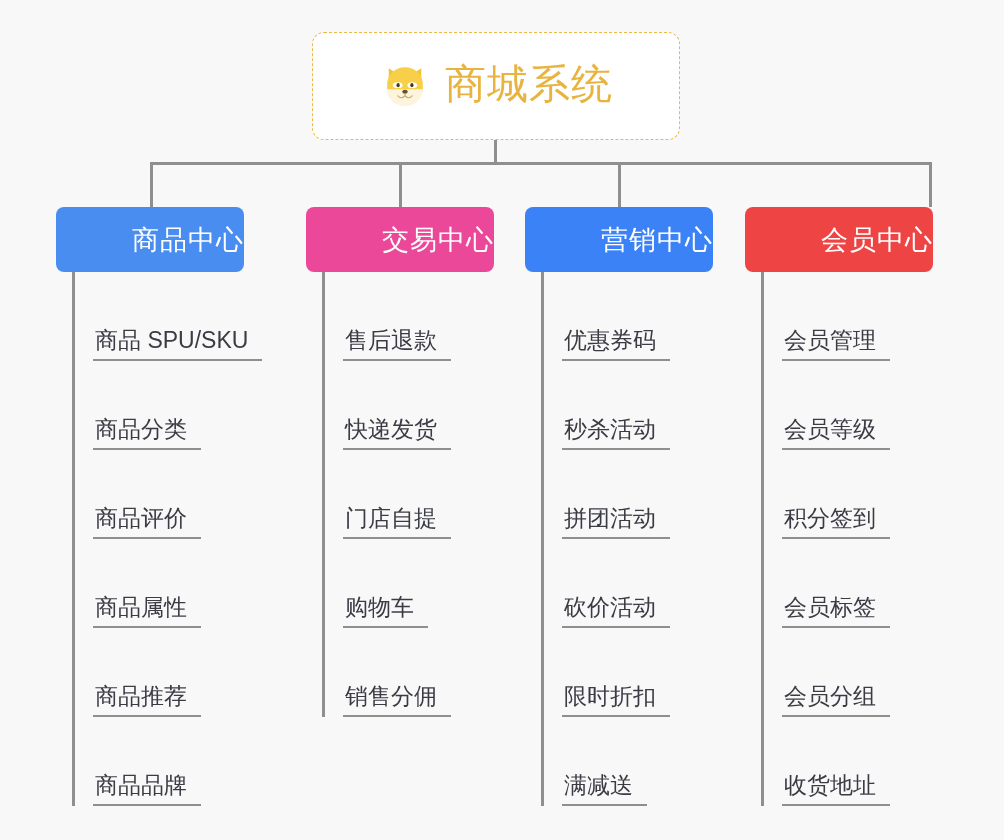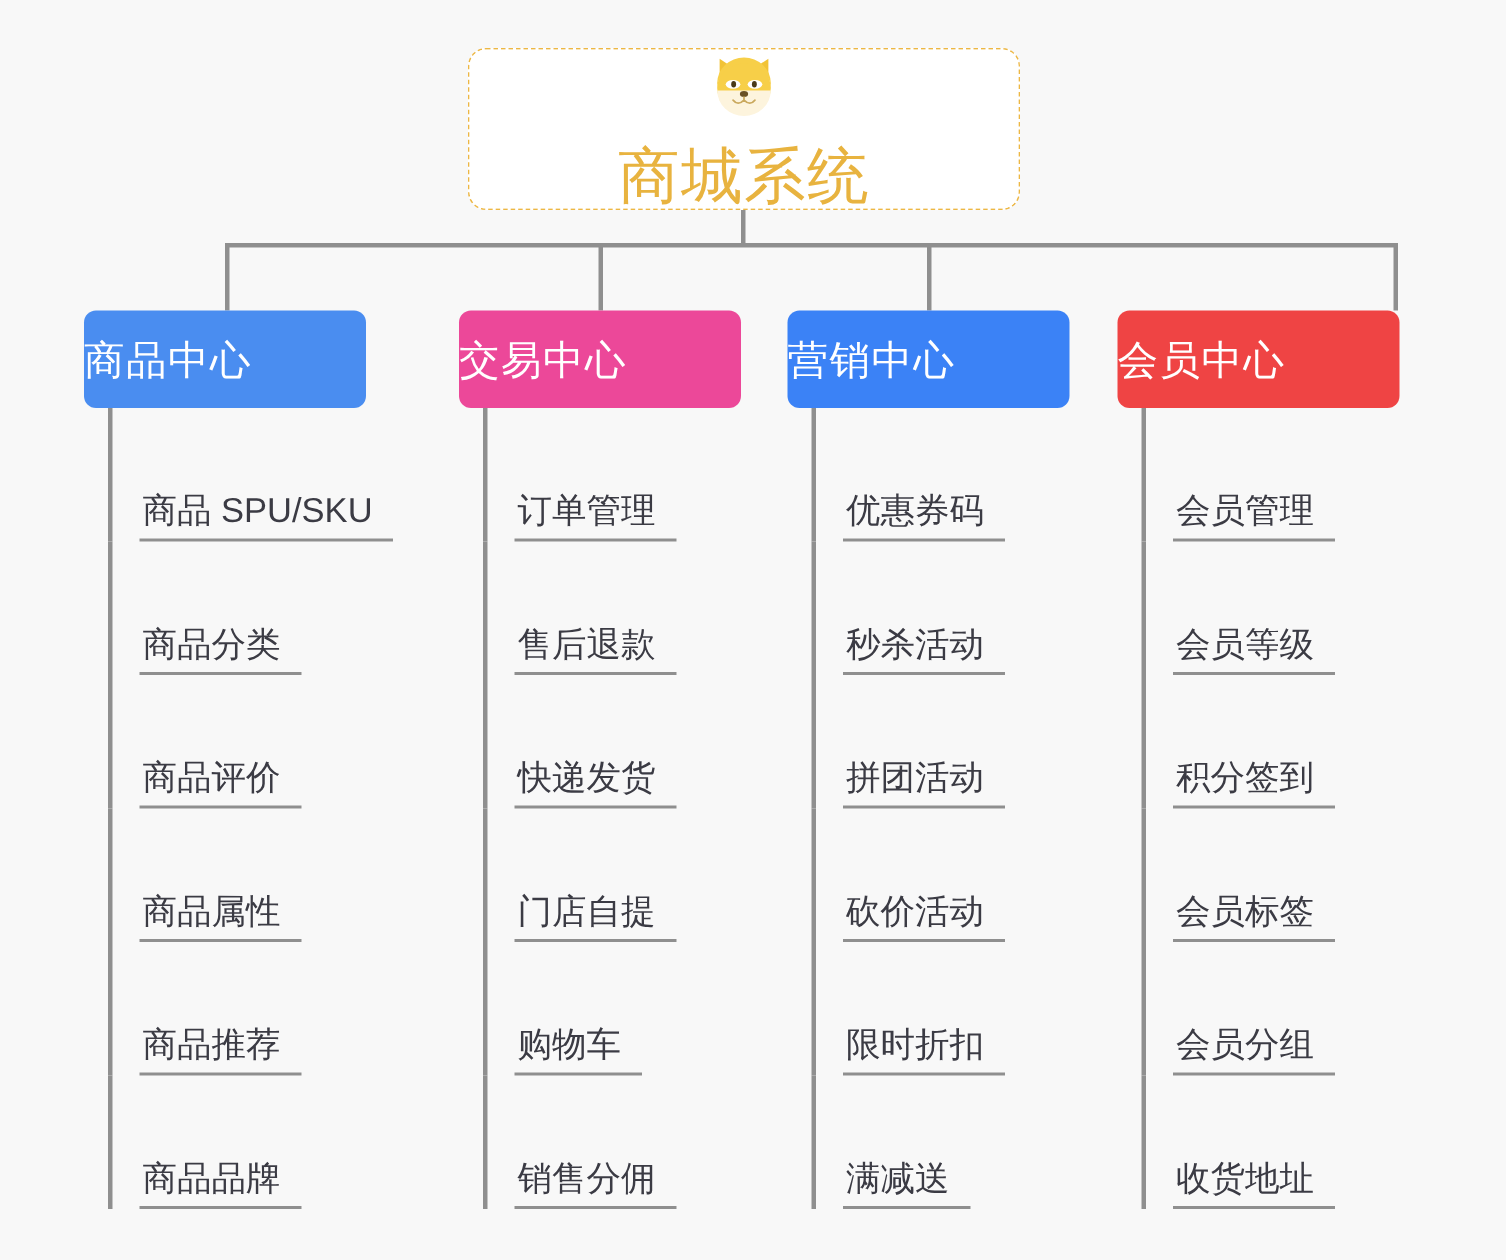--- a/index.html
+++ b/index.html
@@ -29,21 +29,20 @@
     width: 368px;
     height: 108px;
     box-sizing: border-box;
     background: #ffffff;
     border: 1px dashed #edb744;
     border-radius: 12px;
     display: flex;
     align-items: center;
     justify-content: center;
     gap: 14px;
-    flex-direction: column;
   }
   .root-icon {
     width: 52px;
     height: 52px;
     flex: 0 0 52px;
     position: relative;
     display: block;
   }
   .root-title {
     font-size: 41px;
@@ -80,21 +79,21 @@
   
   .col-header {
     position: absolute;
     top: 207px;
     width: 188px;
     height: 65px;
     box-sizing: border-box;
     border-radius: 8px;
     display: flex;
     align-items: center;
-    justify-content: flex-start;
+    justify-content: flex-end;
     color: #ffffff;
     font-size: 27px;
     letter-spacing: 1px;
     white-space: nowrap;
   }
 
   
   .col-items {
     position: absolute;
     top: 272px;
@@ -181,23 +180,20 @@
         </div>
         <div class="item">
           <span class="item-label">商品品牌</span>
         </div>
       </div>
       <div class="col-header" style="left: 306px; background: #ec4899;">
         <span>交易中心</span>
       </div>
       <div class="col-items" style="left: 322px;">
         <div class="item">
-          <span class="item-label">订单管理</span>
-        </div>
-        <div class="item">
           <span class="item-label">售后退款</span>
         </div>
         <div class="item">
           <span class="item-label">快递发货</span>
         </div>
         <div class="item">
           <span class="item-label">门店自提</span>
         </div>
         <div class="item">
           <span class="item-label">购物车</span>

